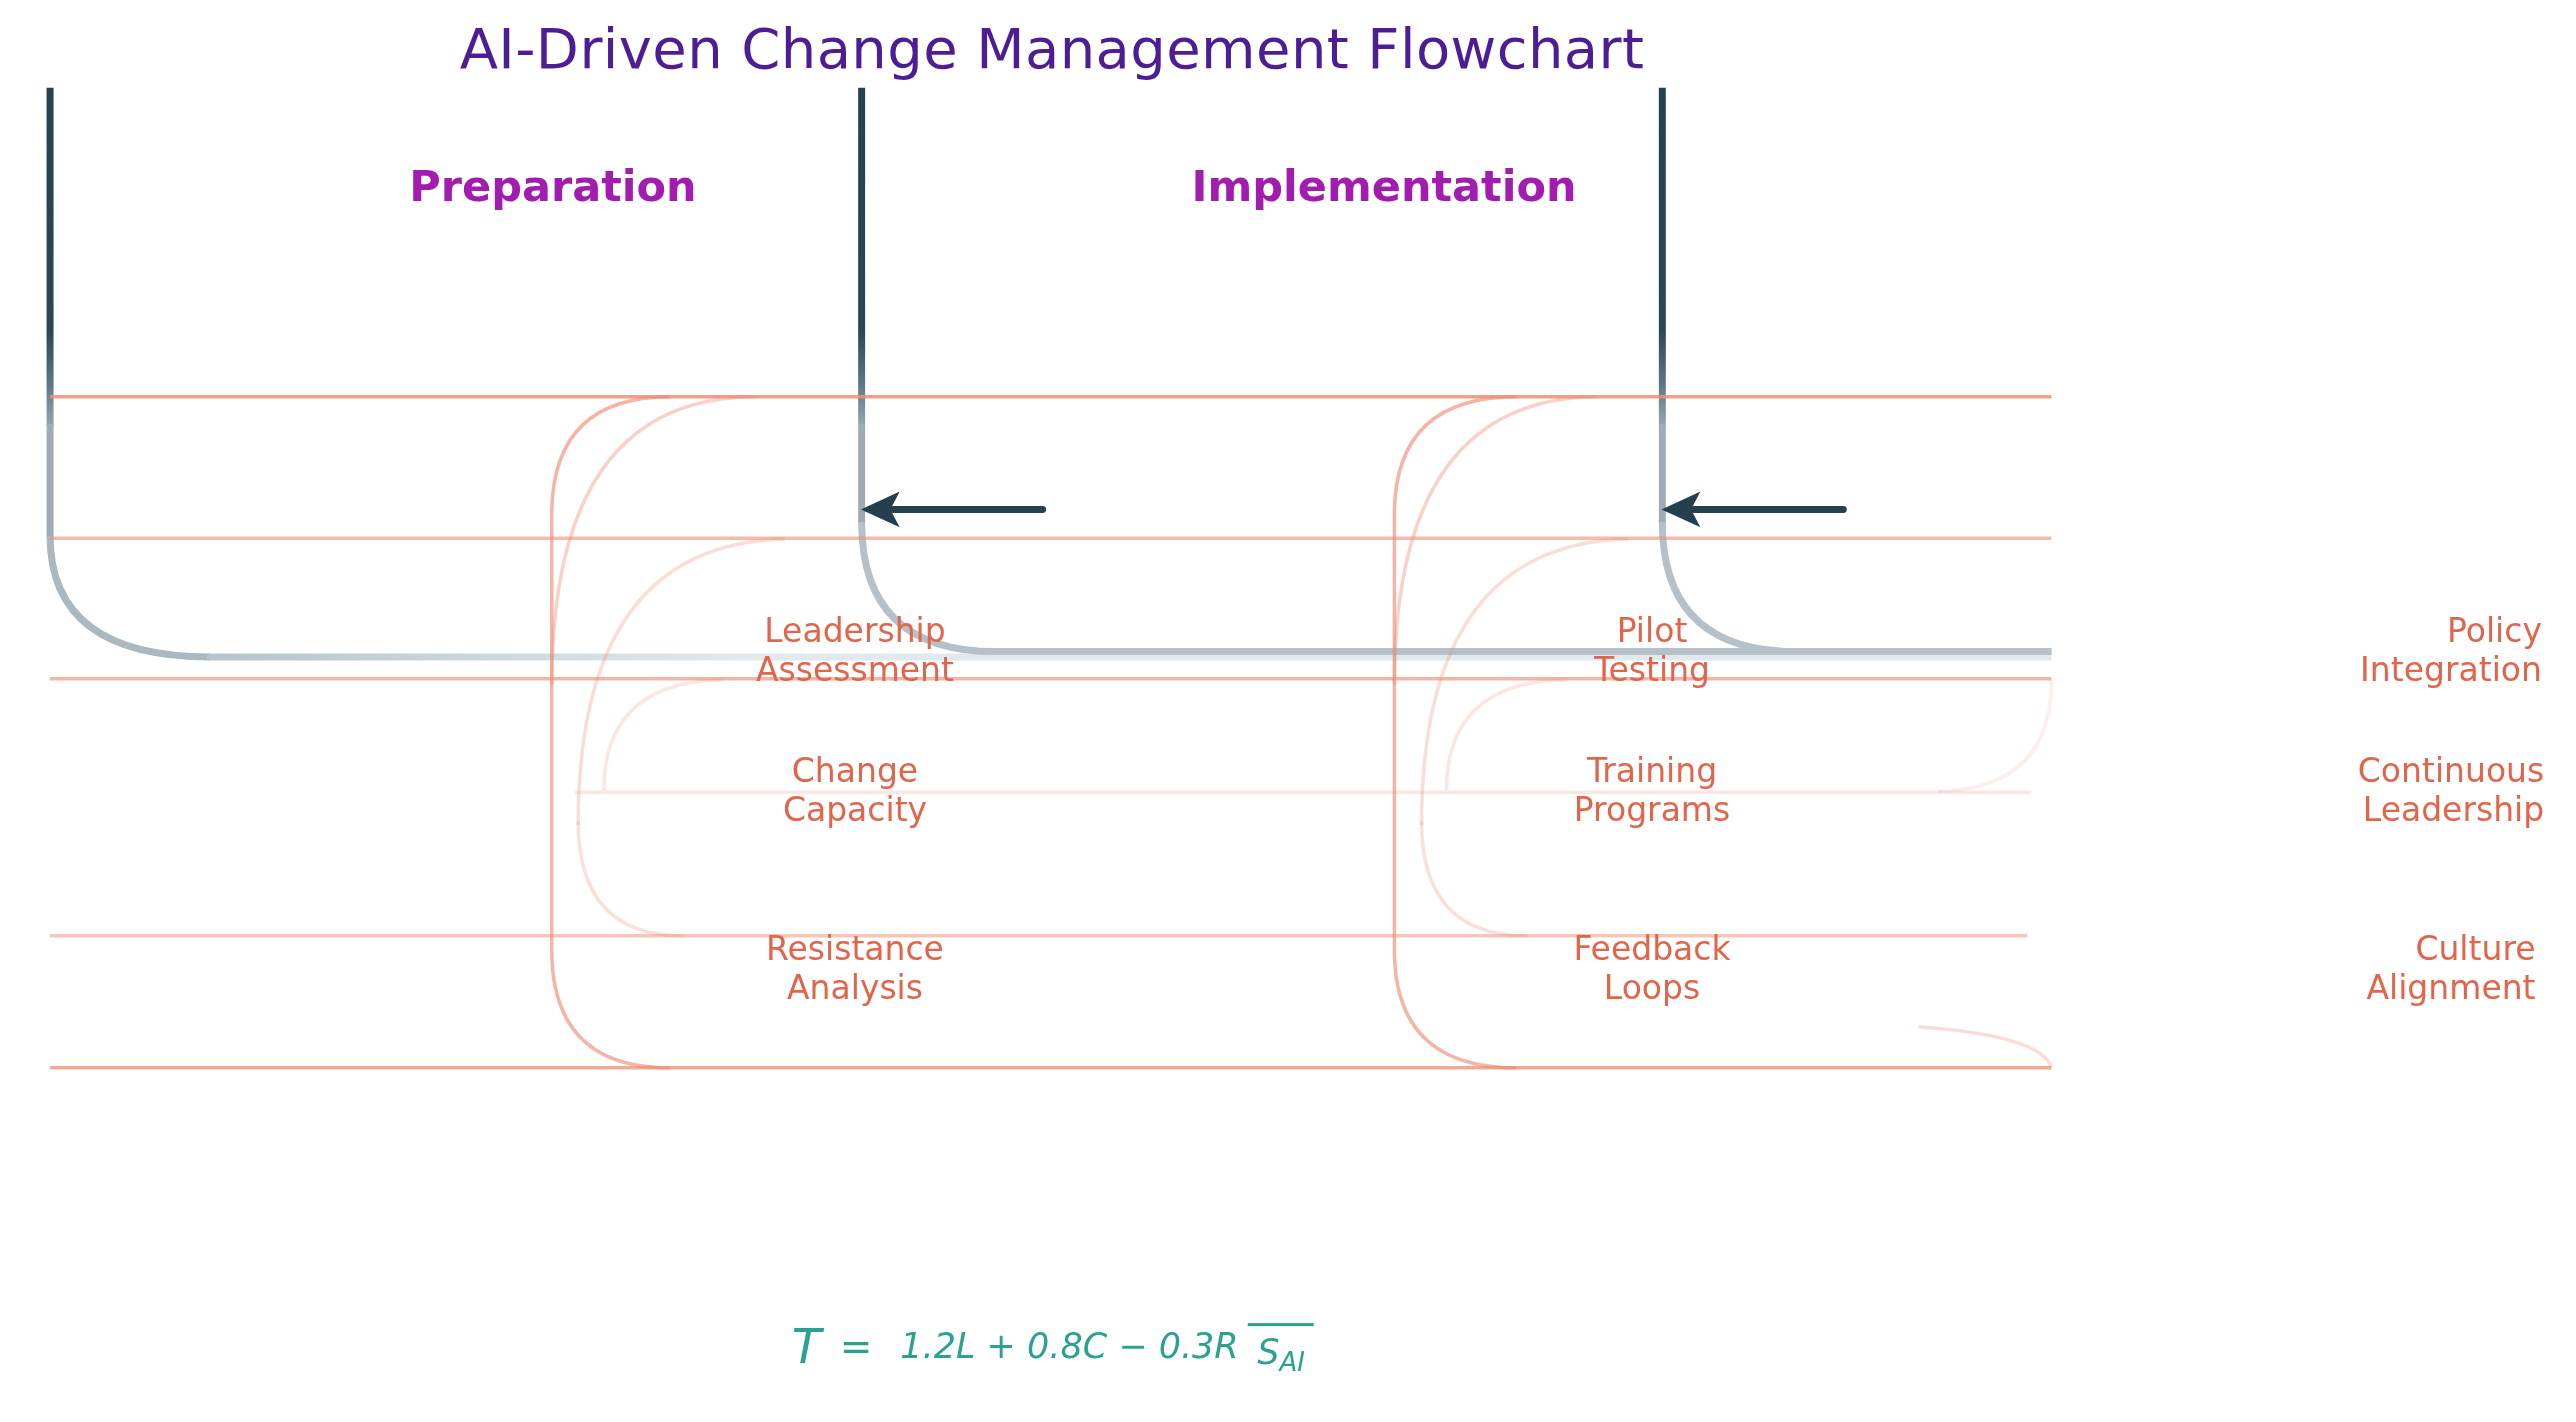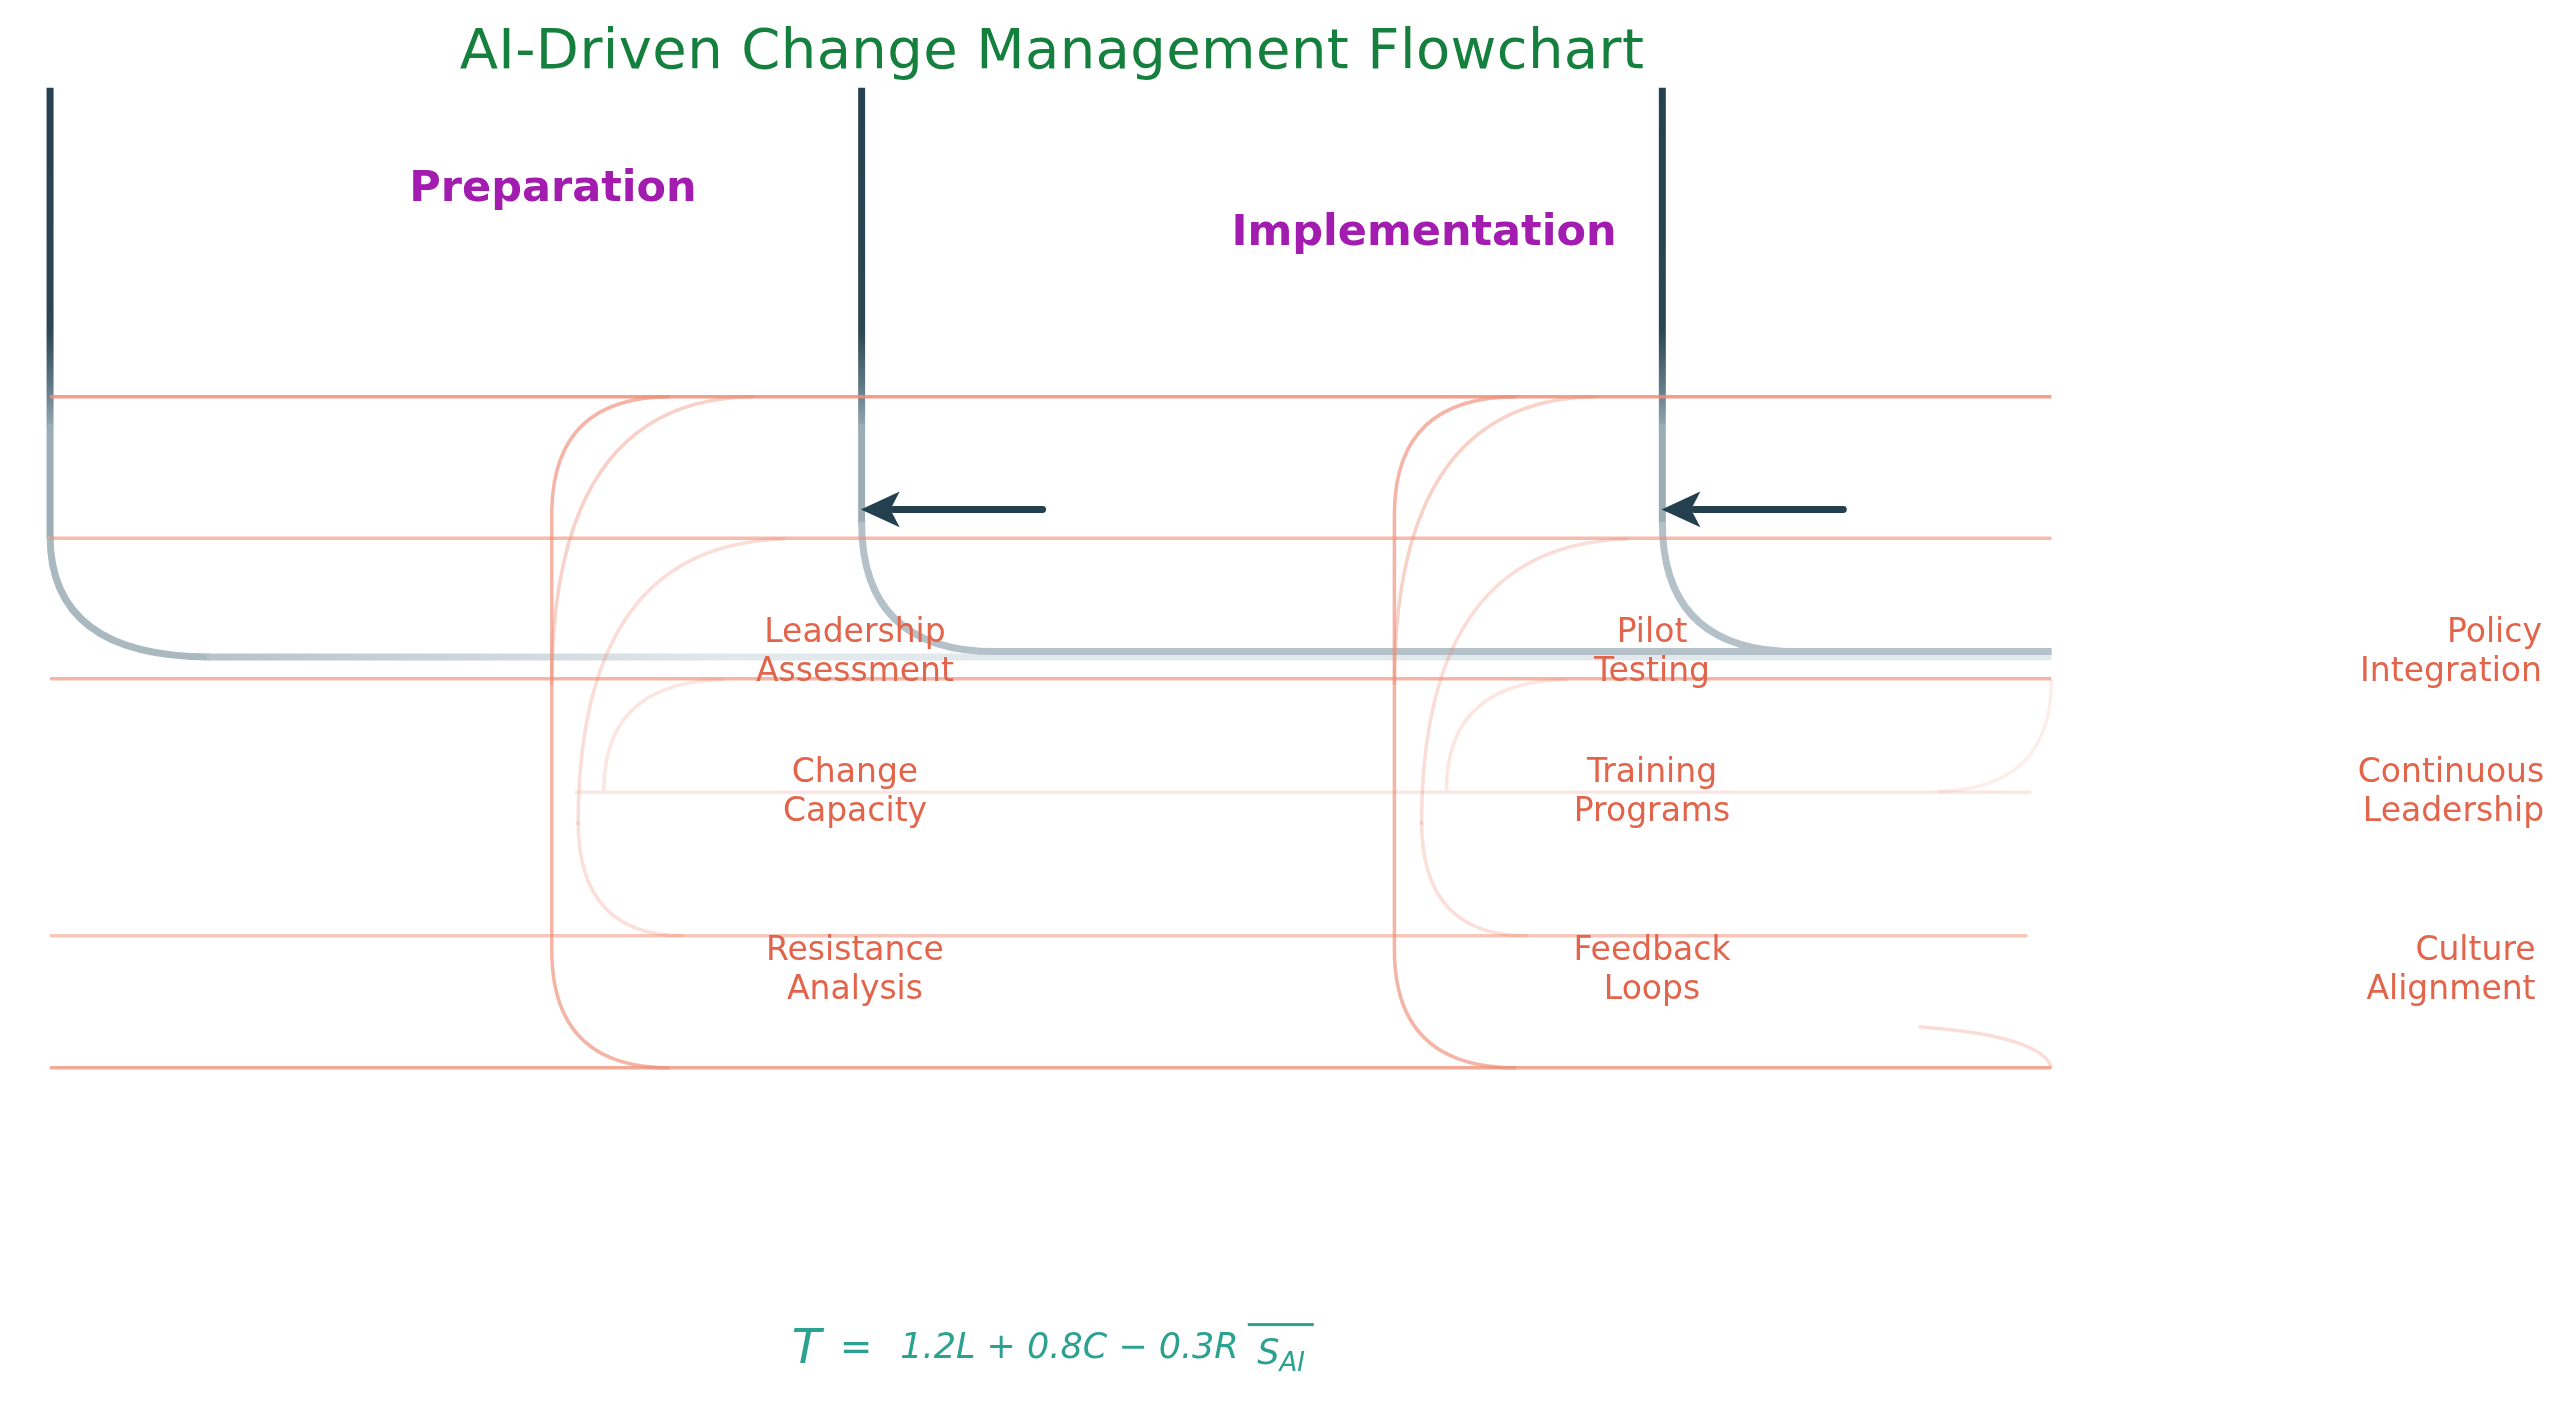--- a/index.html
+++ b/index.html
@@ -21,35 +21,35 @@
     position: absolute;
     left: 0;
     top: 0;
   }
   .title {
     position: absolute;
     left: 1052px;
     top: 48px;
     transform: translate(-50%, -50%);
     font-size: 56px;
-    color: #15803d;
+    color: #4c1d95;
     white-space: nowrap;
     letter-spacing: 0.4px;
   }
   .phase-header {
     position: absolute;
     top: 186px;
     transform: translate(-50%, -50%);
     font-weight: bold;
     font-size: 43px;
     color: #a21caf;
     white-space: nowrap;
   }
   .phase-header.p0 { left: 553px; }
-  .phase-header.p1 { left: 1424px; margin-top: 44px; }
+  .phase-header.p1 { left: 1384px; }
   .phase-header.p2 { left: 2166px; }
   .node-label {
     position: absolute;
     transform: translate(-50%, -50%);
     text-align: center;
     font-size: 33px;
     line-height: 39px;
     color: #e2654b;
     white-space: pre-line;
   }

